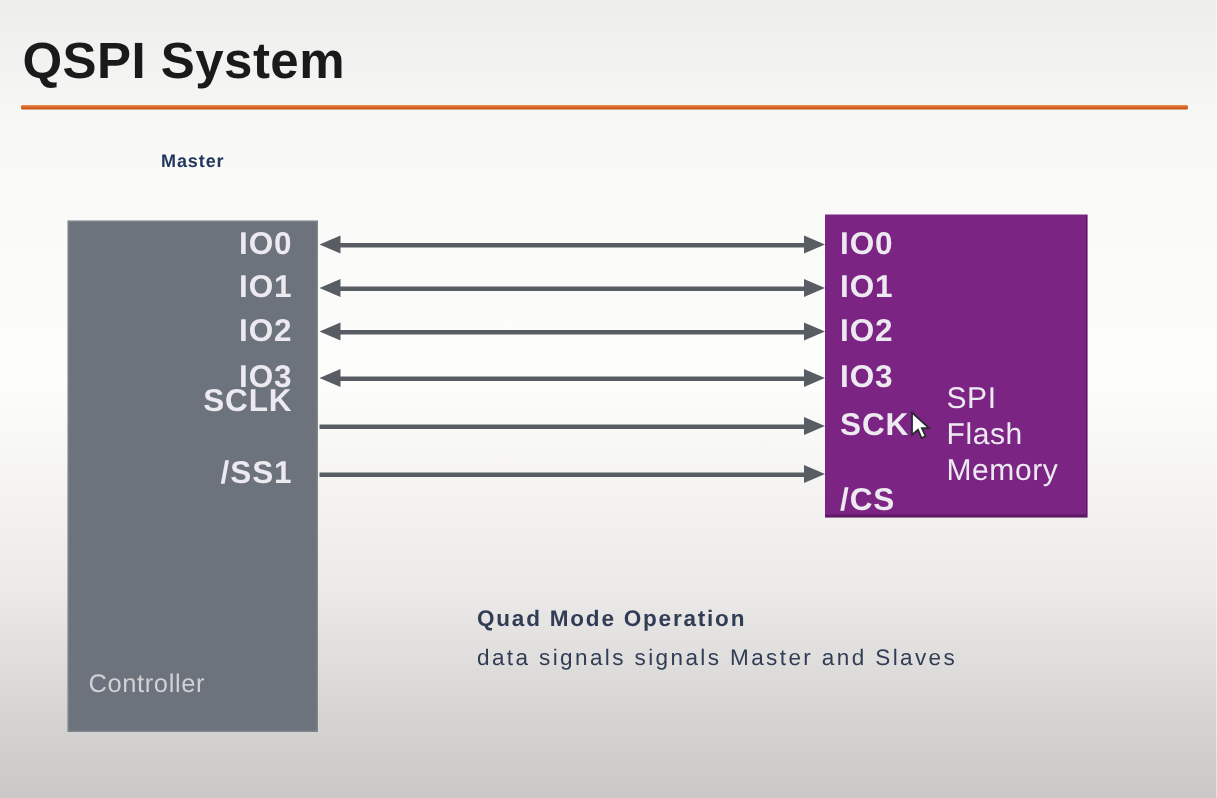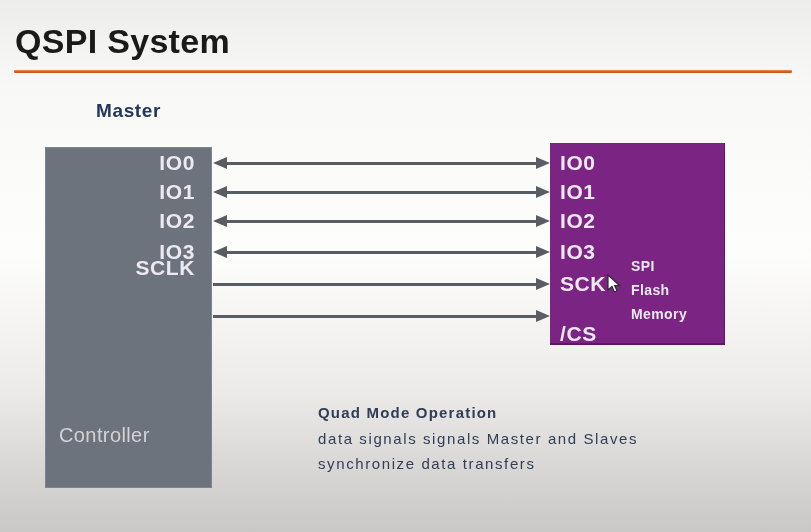--- a/index.html
+++ b/index.html
@@ -14,46 +14,46 @@
     position:absolute;left:15px;top:22px;
     font-size:34px;font-weight:bold;letter-spacing:.3px;
     color:var(--title-black);
   }
   .divider{
     position:absolute;left:14px;top:70px;width:778px;height:3px;
     background:linear-gradient(180deg,#ef8f4f 0%,var(--accent-orange) 45%,#c05417 100%);
     border-radius:1px;
   }
   .block-heading{
-    position:absolute;font-size:19px;font-weight:bold;letter-spacing:.6px;
+    position:absolute;font-size:12px;font-weight:bold;letter-spacing:.6px;
     color:var(--heading-navy);text-align:center;
   }
   .master-heading{left:45px;top:100px;width:167px;}
   .slaves-heading{left:564px;top:105px;width:175px;}
   .master-block{
     position:absolute;left:45px;top:147px;width:167px;height:341px;
     background:var(--master-gray);
     box-shadow:inset 0 0 0 1px rgba(255,255,255,.12);
   }
   .slave-block{
     position:absolute;left:550px;top:143px;width:175px;height:202px;
     background:var(--slave-purple);
     box-shadow:inset -1px -2px 0 0 rgba(40,5,45,.35);
   }
   .pin{position:absolute;height:20px;line-height:20px;font-size:21px;font-weight:bold;
        letter-spacing:.6px;color:var(--signal-white);}
   .pin-m{left:45px;width:150px;text-align:right;}
   .pin-s{left:560px;width:90px;text-align:left;}
   .controller-label{
-    position:absolute;left:59px;top:424px;
-    font-size:20px;letter-spacing:.4px;color:var(--controller-gray);
+    position:absolute;left:59px;top:446px;
+    font-size:17px;letter-spacing:.4px;color:var(--controller-gray);
   }
   .device-label{
     position:absolute;left:631px;top:254px;width:90px;
-    font-size:14px;font-weight:bold;line-height:24px;letter-spacing:.4px;
+    font-size:20px;font-weight:normal;line-height:24px;letter-spacing:.4px;
     color:var(--signal-white);white-space:pre-line;
   }
   .wire{position:absolute;left:213px;width:337px;height:12px;}
   .wire .line{position:absolute;top:5px;height:3px;background:var(--arrow-gray);}
   .wire.bidir .line{left:11px;right:11px;}
   .wire.uni .line{left:0;right:11px;}
   .ah{position:absolute;top:0;width:0;height:0;}
   .ah-l{left:0;border-top:6px solid transparent;border-bottom:6px solid transparent;
         border-right:14px solid var(--arrow-gray);}
   .ah-r{right:0;border-top:6px solid transparent;border-bottom:6px solid transparent;
@@ -78,20 +78,21 @@
   <div class="block-heading master-heading">Master</div>
 
   <div class="master-block"></div>
   <div class="slave-block"></div>
 
   <div class="pin pin-m" style="top:153px">IO0</div>
   <div class="pin pin-m" style="top:182px">IO1</div>
   <div class="pin pin-m" style="top:211px">IO2</div>
   <div class="pin pin-m" style="top:242px">IO3</div>
   <div class="pin pin-m" style="top:258px">SCLK</div>
+  <div class="pin pin-m" style="top:306px">/SS1</div>
 
   <div class="wire bidir" style="top:157px">
       <span class="ah ah-l"></span>
       <span class="line"></span>
       <span class="ah ah-r"></span>
     </div>
   <div class="wire bidir" style="top:186px">
       <span class="ah ah-l"></span>
       <span class="line"></span>
       <span class="ah ah-r"></span>
@@ -127,16 +128,15 @@
 Flash
 Memory</div>
 
   <svg class="cursor" width="14" height="20" viewBox="0 0 14 20">
     <path d="M1,1 L1,16 L5,12.5 L7.4,18 L10,16.8 L7.6,11.5 L12.5,11.5 Z" fill="#ffffff" stroke="#2a2a33" stroke-width="1.2"></path>
   </svg>
 
   <div class="notes">
     <div class="notes-heading">Quad Mode Operation</div>
     <div class="note-line"><b></b><span>data signals signals Master and Slaves</span></div>
-    <div class="note-line"><b></b><span>synchronize data transfers</span></div>
   </div>
 
 </div>
 
 </body></html>

